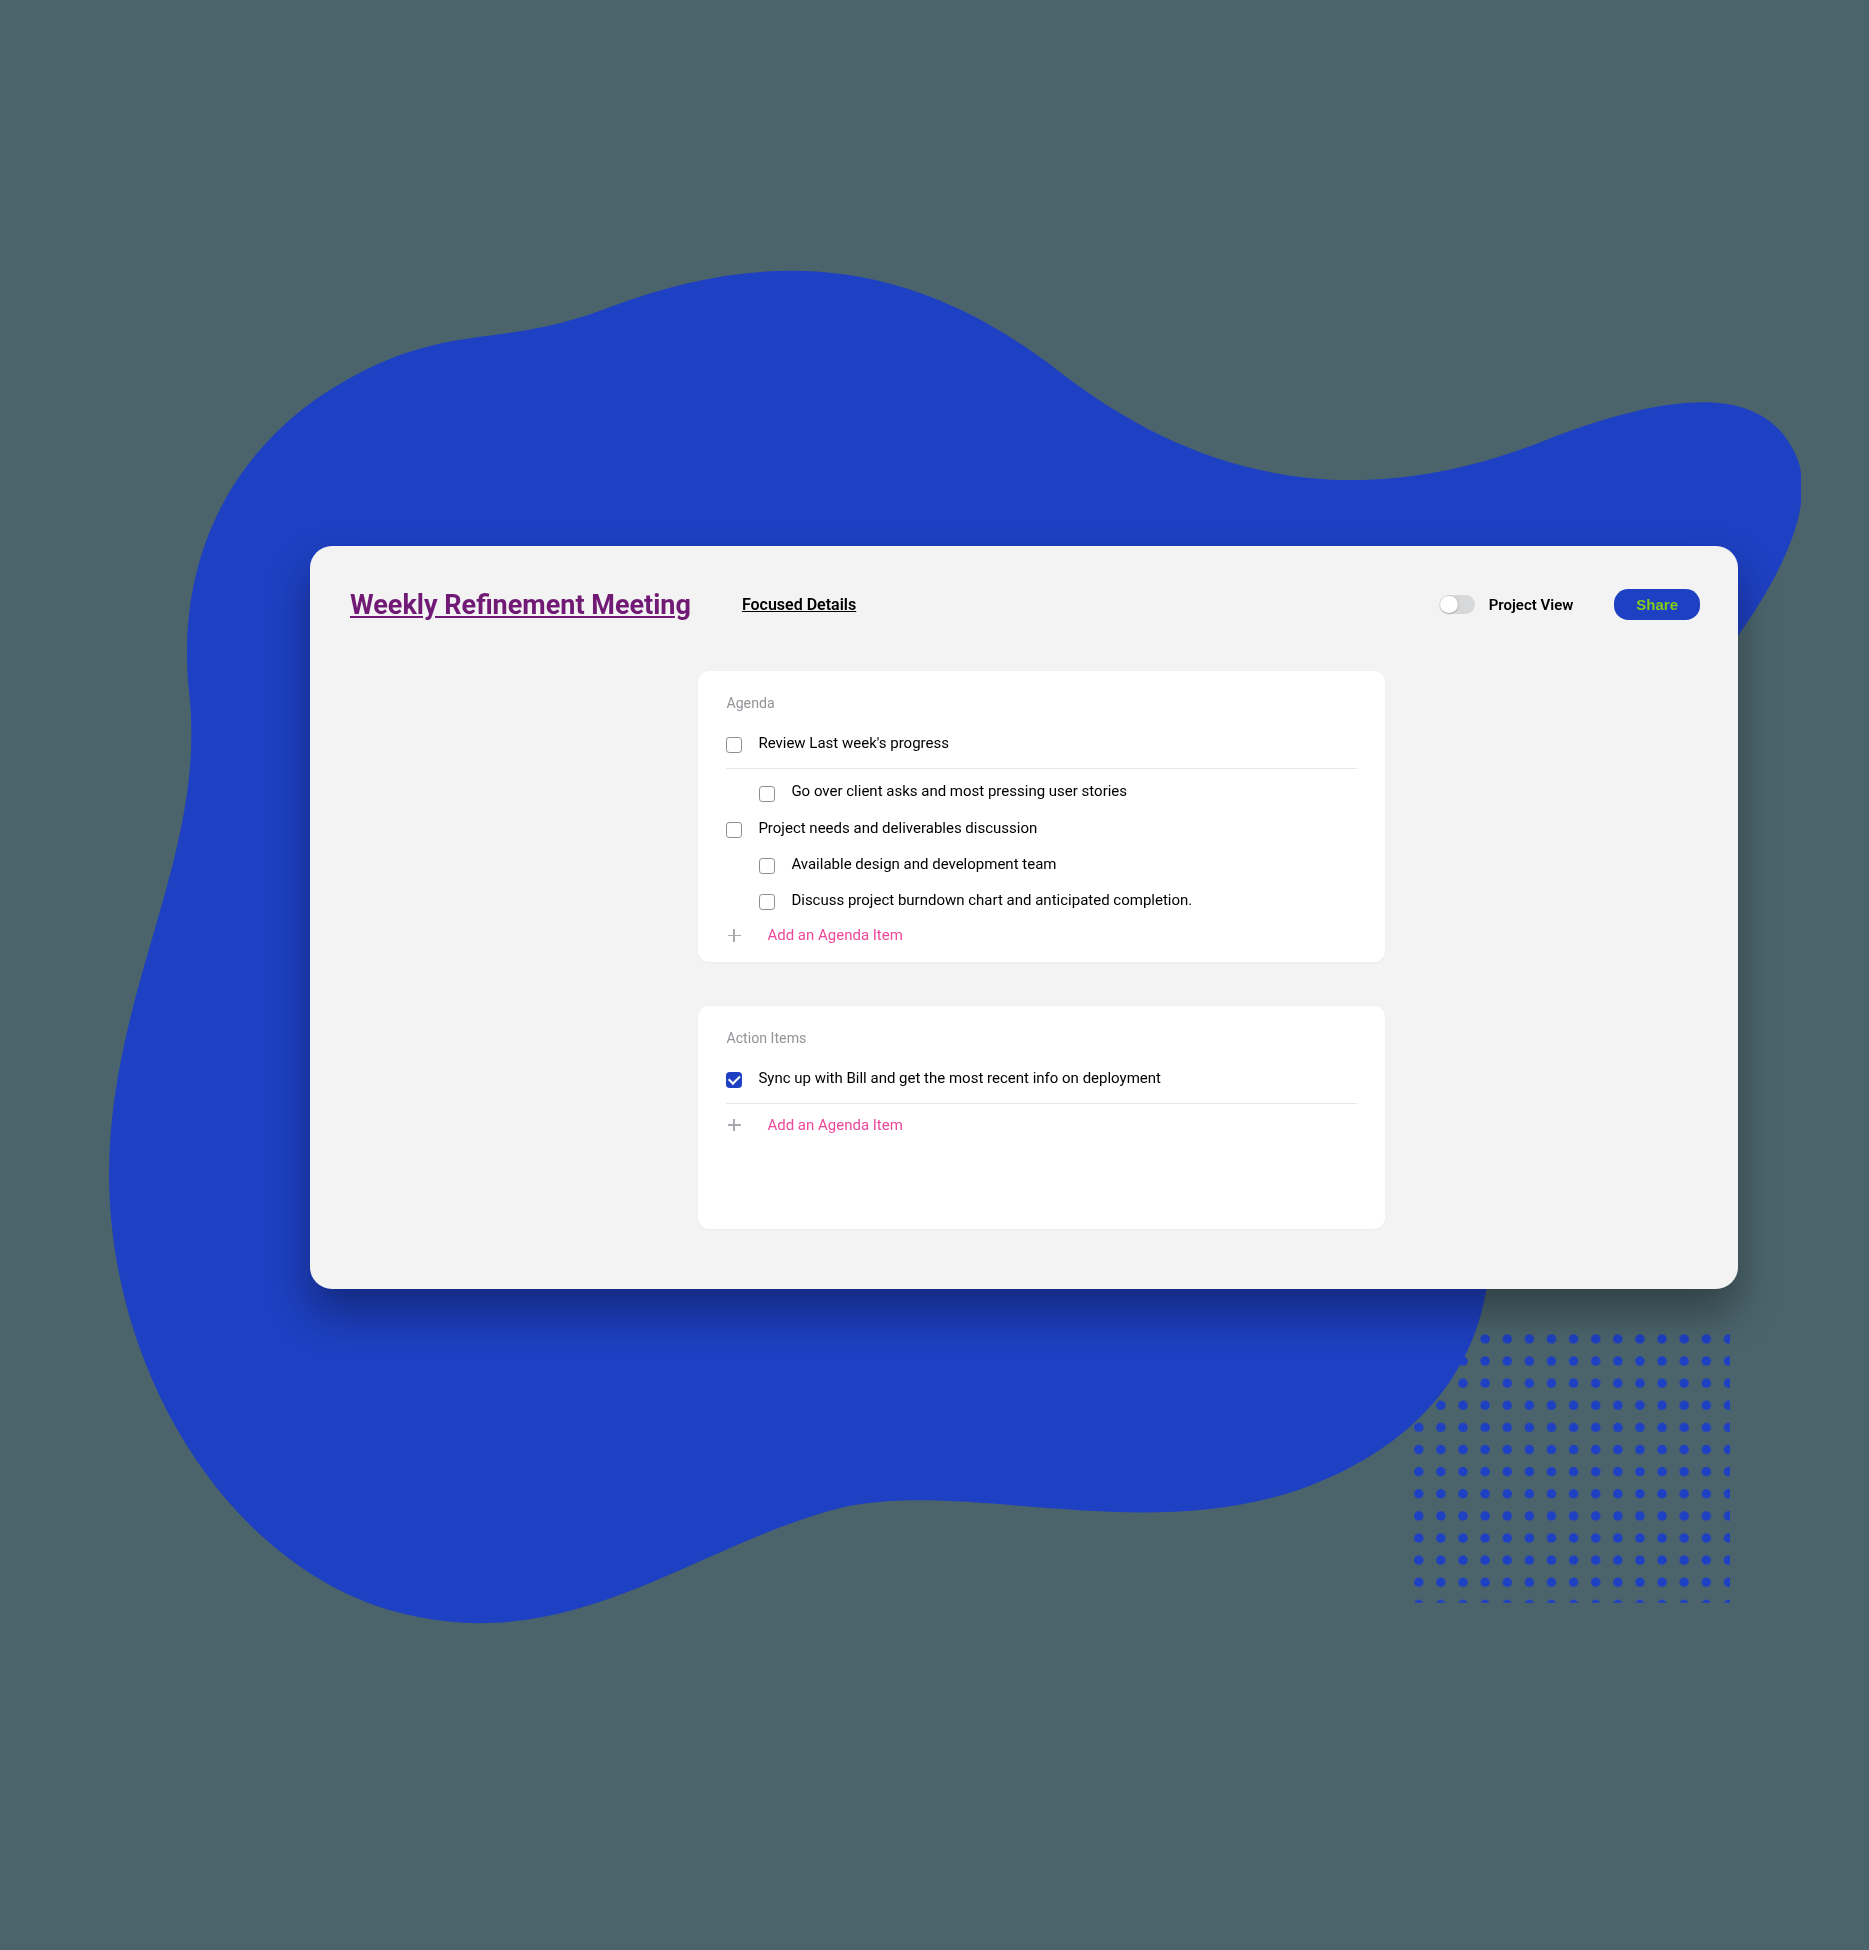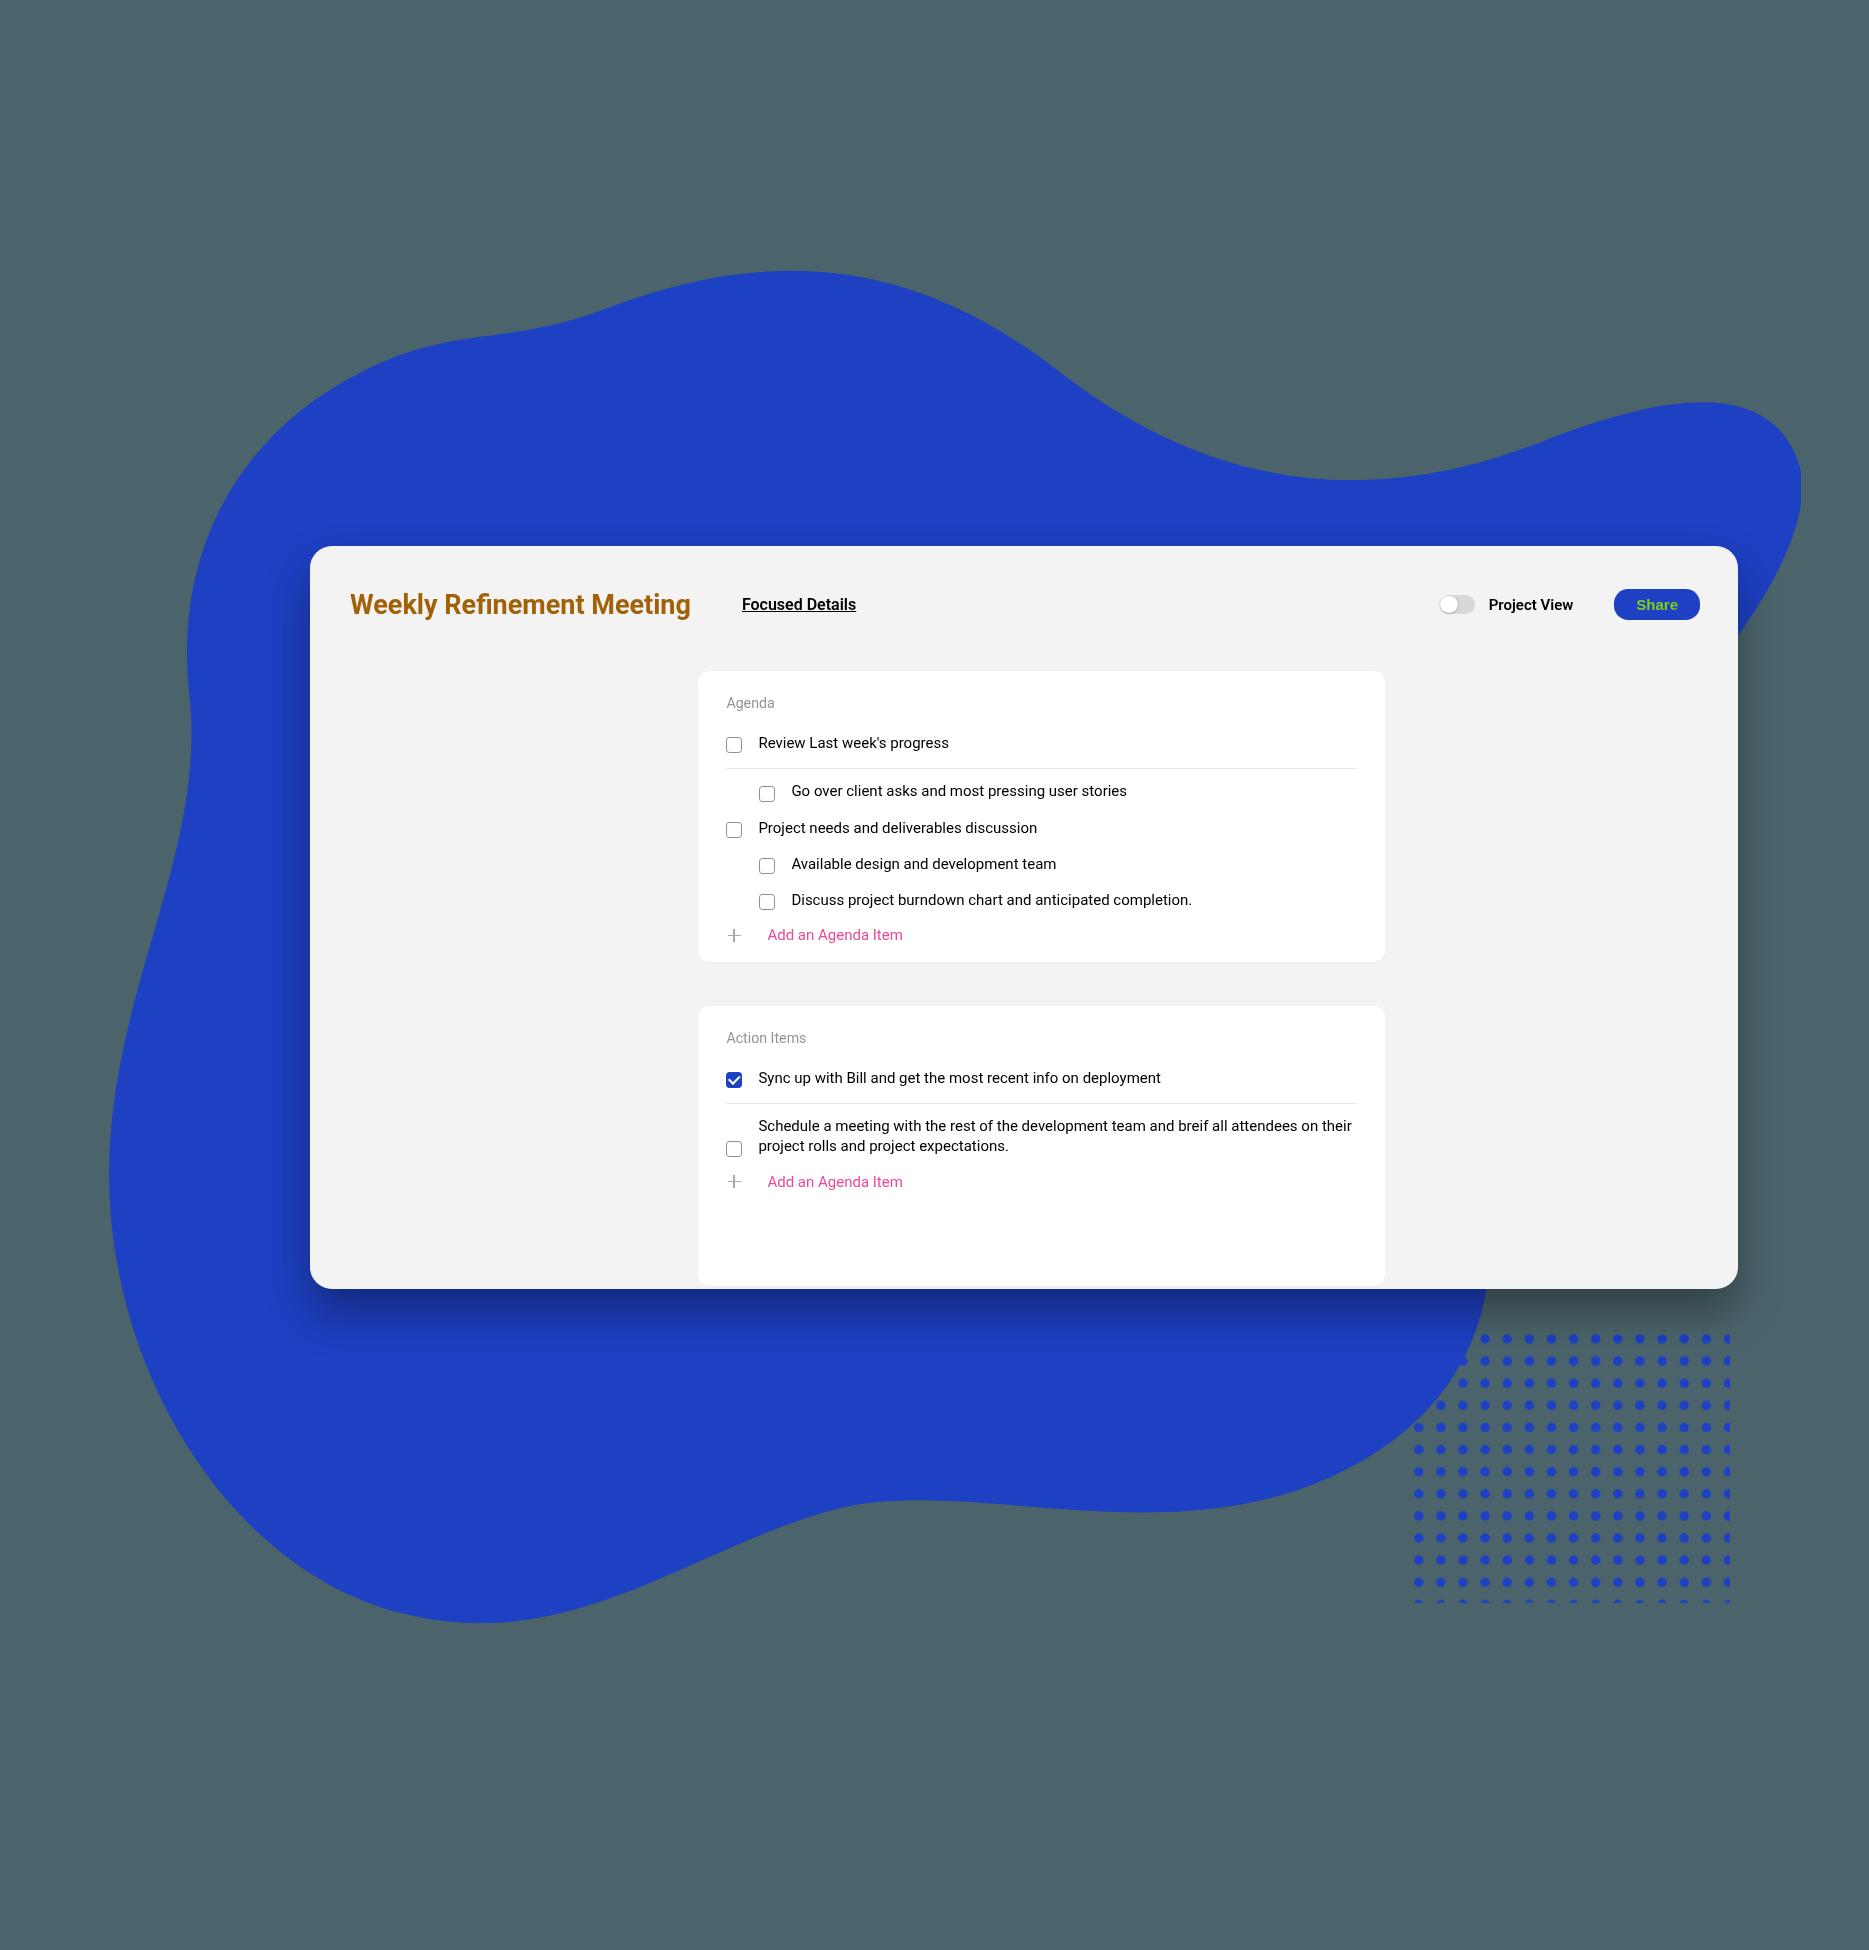--- a/index.html
+++ b/index.html
@@ -48,23 +48,24 @@
 
     
     .hdr{
       display:flex;
       align-items:center;
       height:47px;
     }
     .hdr .title{
       font-size:27px;
       font-weight:700;
-      color:#a16207;
+      color:#701a75;
       white-space:nowrap;
       margin-right:51px;
+      text-decoration:underline;
     }
     .hdr .subtitle{
       font-size:16px;
       font-weight:600;
       color:#000;
       text-decoration:underline;
       white-space:nowrap;
     }
     .hdr .spacer{flex:1 1 auto;}
     .toggle{
@@ -270,24 +271,20 @@
     <div class="panel second">
       <div class="panel-label">Action Items</div>
 
       <div class="row">
         <span class="cb checked"></span>
         <span class="txt">Sync up with Bill and get the most recent info on deployment</span>
       </div>
 
       <hr class="sep">
 
-      <div class="row">
-        <span class="cb"></span>
-        <span class="txt">Schedule a meeting with the rest of the development team and breif all attendees on their project rolls and project expectations.</span>
-      </div>
 
       <div class="addrow">
         <span class="plus"></span>
         <span class="txt">Add an Agenda Item</span>
       </div>
     </div>
 
   </div>
 </div>
 

